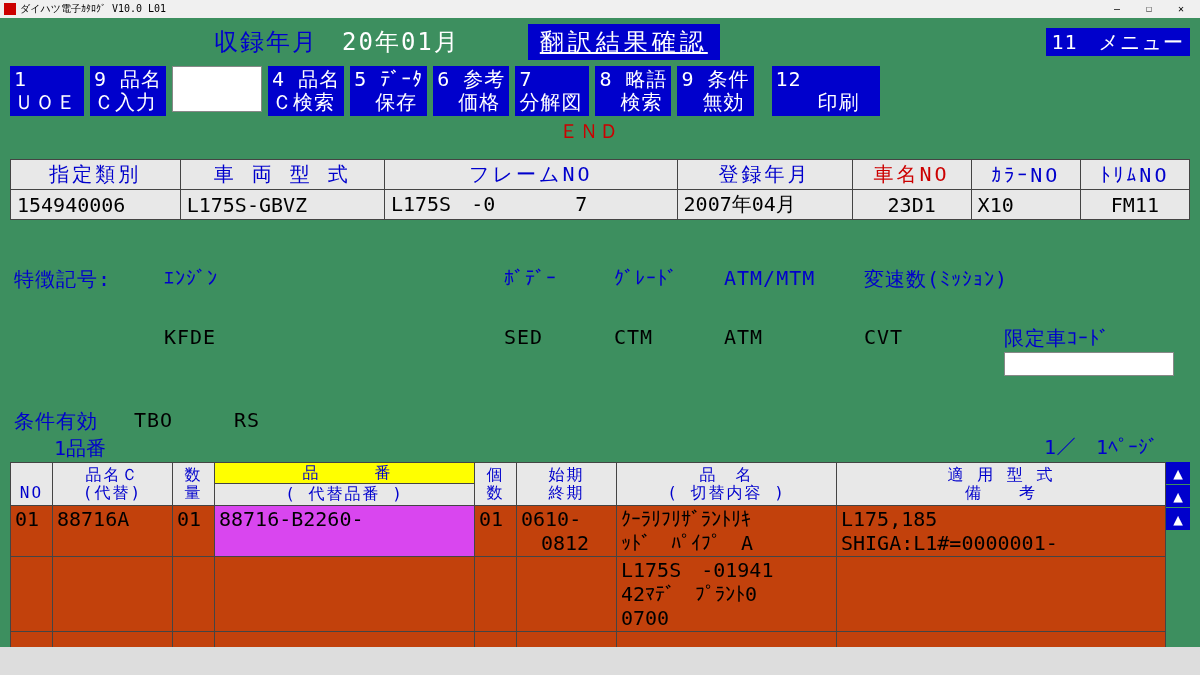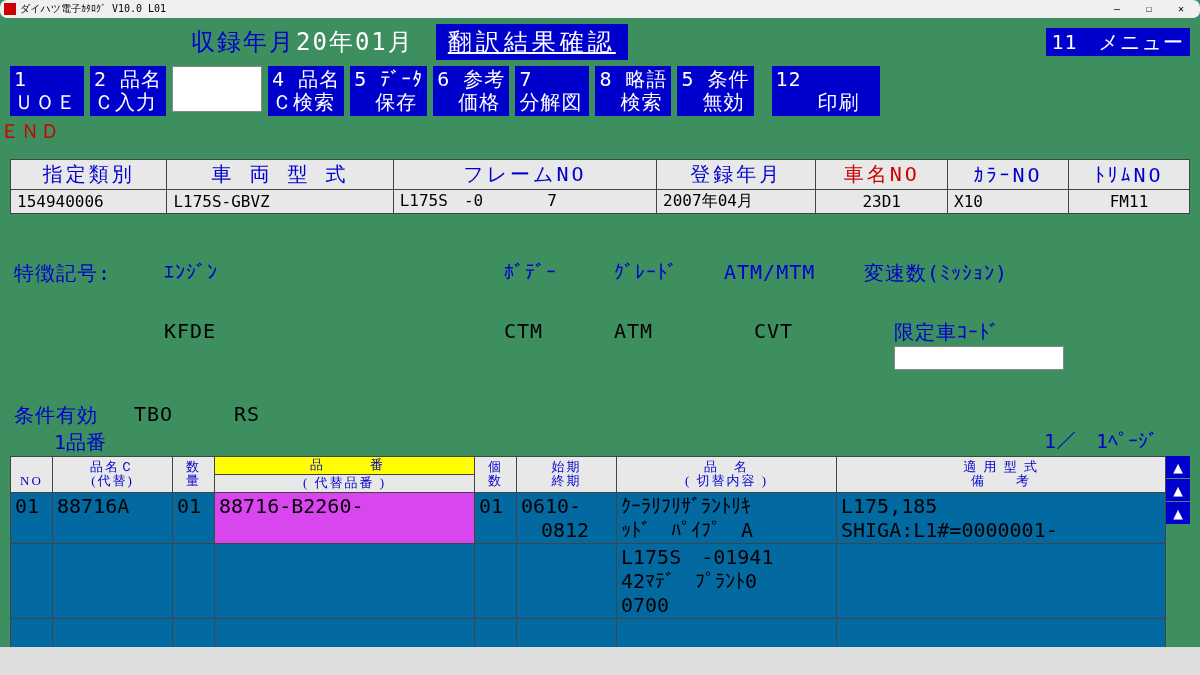--- a/index.html
+++ b/index.html
@@ -13,31 +13,30 @@
   position: relative;
 }
 .titlebar {
   background: #f0f0f0;
   height: 18px;
   font-size: 10px;
   display: flex;
   align-items: center;
   padding: 0 4px;
   justify-content: space-between;
-  border-radius: 7px;
 }
 .titlebar-left { display: flex; align-items: center; gap: 4px; }
 .titlebar-icon { width: 12px; height: 12px; background: #c00; display: inline-block; }
 .win-controls { display: flex; gap: 2px; }
 .win-btn { width: 30px; height: 14px; font-size: 10px; text-align: center; line-height: 14px; cursor: pointer; }
 .header-row {
   display: flex;
   align-items: center;
   padding: 6px 10px 2px 10px;
-  gap: 1px;
+  gap: 24px;
 }
 .header-label { color: #0000cc; font-size: 24px; letter-spacing: 2px; }
 .header-val { color: #ffffff; font-size: 24px; letter-spacing: 2px; }
 .header-banner {
   background: #0000cc;
   color: #fff;
   font-size: 24px;
   padding: 2px 12px;
   letter-spacing: 4px;
   text-decoration: underline;
@@ -67,21 +66,21 @@
   letter-spacing: 1px;
   min-width: 74px;
   cursor: pointer;
 }
 .input-box {
   background: #fff;
   border: 1px solid #888;
   width: 90px;
   height: 46px;
 }
-.end-label { color: #c00; font-size: 20px; text-align: left; padding-right: 22px; }
+.end-label { color: #c00; font-size: 20px; text-align: center; padding-right: 22px; }
 .info-table1 {
   margin: 14px 10px;
   border-collapse: collapse;
   width: calc(100% - 20px);
 }
 .info-table1 th {
   background: #e8e8e8;
   color: #0000cc;
   border: 1px solid #444;
   padding: 1px 4px;
@@ -89,21 +88,21 @@
   font-size: 20px;
   letter-spacing: 3px;
   white-space: nowrap;
 }
 .info-table1 th.red { color: #c00; }
 .info-table1 td {
   background: #e8e8e8;
   color: #000;
   border: 1px solid #444;
   padding: 1px 6px;
-  font-size: 16px;
+  font-size: 20px;
   white-space: nowrap;
 }
 .meta-row {
   color: #0000cc;
   font-size: 20px;
   padding: 0 14px;
   display: flex;
   letter-spacing: 1px;
 }
 .meta-row .black { color: #000; }
@@ -125,29 +124,28 @@
   border-collapse: collapse;
   width: calc(100% - 24px);
   background: #fff;
 }
 .data-table th {
   background: #e8e8e8;
   color: #0000cc;
   border: 1px solid #444;
   font-weight: normal;
   padding: 1px 2px;
-  font-size: 13px;
+  font-size: 16px;
   line-height: 1.15;
   white-space: pre;
   letter-spacing: 2px;
-  font-family: Liberation Serif, serif;
 }
 .data-table th.yellow-top { background: #ffff00; padding-left: 8px; }
 .data-table td {
-  background: #0369a1;
+  background: #c2410c;
   border: 1px solid #444;
   padding: 1px 4px;
   font-size: 20px;
   line-height: 1.2;
   vertical-align: top;
   white-space: pre;
 }
 .data-table td.cyan { background: #d946ef; }
 .data-table tr.empty td { height: 42px; }
 .scroll-col { width: 24px; display: flex; flex-direction: column; }
@@ -193,34 +191,34 @@
   <span class="header-val">20年01月</span>
   <span style="width:20px"></span>
   <span class="header-banner">翻訳結果確認</span>
   <span style="flex:1"></span>
   <span class="menu-btn">11　メニュー</span>
 </div>
 
 <div class="fn-row">
   <div class="fn-btn">1
 ＵＯＥ</div>
-  <div class="fn-btn">2 品名
+  <div class="fn-btn">9 品名
 Ｃ入力</div>
   <div class="input-box"></div>
   <div class="fn-btn">4 品名
 Ｃ検索</div>
   <div class="fn-btn">5 ﾃﾞｰﾀ
 　保存</div>
   <div class="fn-btn">6 参考
 　価格</div>
   <div class="fn-btn">7
 分解図</div>
   <div class="fn-btn">8 略語
 　検索</div>
-  <div class="fn-btn">5 条件
+  <div class="fn-btn">9 条件
 　無効</div>
   <span style="width:6px"></span>
   <div class="fn-btn" style="min-width:108px">12
 　　印刷</div>
 </div>
 
 <div class="end-label">ＥＮＤ</div>
 
 <table class="info-table1">
   <tbody>
@@ -249,20 +247,21 @@
   <span class="meta-seg" style="width:150px">特徴記号:</span>
   <span class="meta-seg" style="width:340px">ｴﾝｼﾞﾝ</span>
   <span class="meta-seg" style="width:110px">ﾎﾞﾃﾞｰ</span>
   <span class="meta-seg" style="width:110px">ｸﾞﾚｰﾄﾞ</span>
   <span class="meta-seg" style="width:140px">ATM/MTM</span>
   <span class="meta-seg">変速数(ﾐｯｼｮﾝ)</span>
 </div>
 <div class="meta-row">
   <span class="meta-seg" style="width:150px"></span>
   <span class="meta-seg black" style="width:340px">KFDE</span>
+  <span class="meta-seg black" style="width:110px">SED</span>
   <span class="meta-seg black" style="width:110px">CTM</span>
   <span class="meta-seg black" style="width:140px">ATM</span>
   <span class="meta-seg black" style="width:140px">CVT</span>
   <span>
     <span class="meta-seg">限定車ｺｰﾄﾞ</span><br>
     <span class="limit-box"></span>
   </span>
 </div>
 <div class="meta-row">
   <span class="meta-seg" style="width:120px">条件有効</span>

